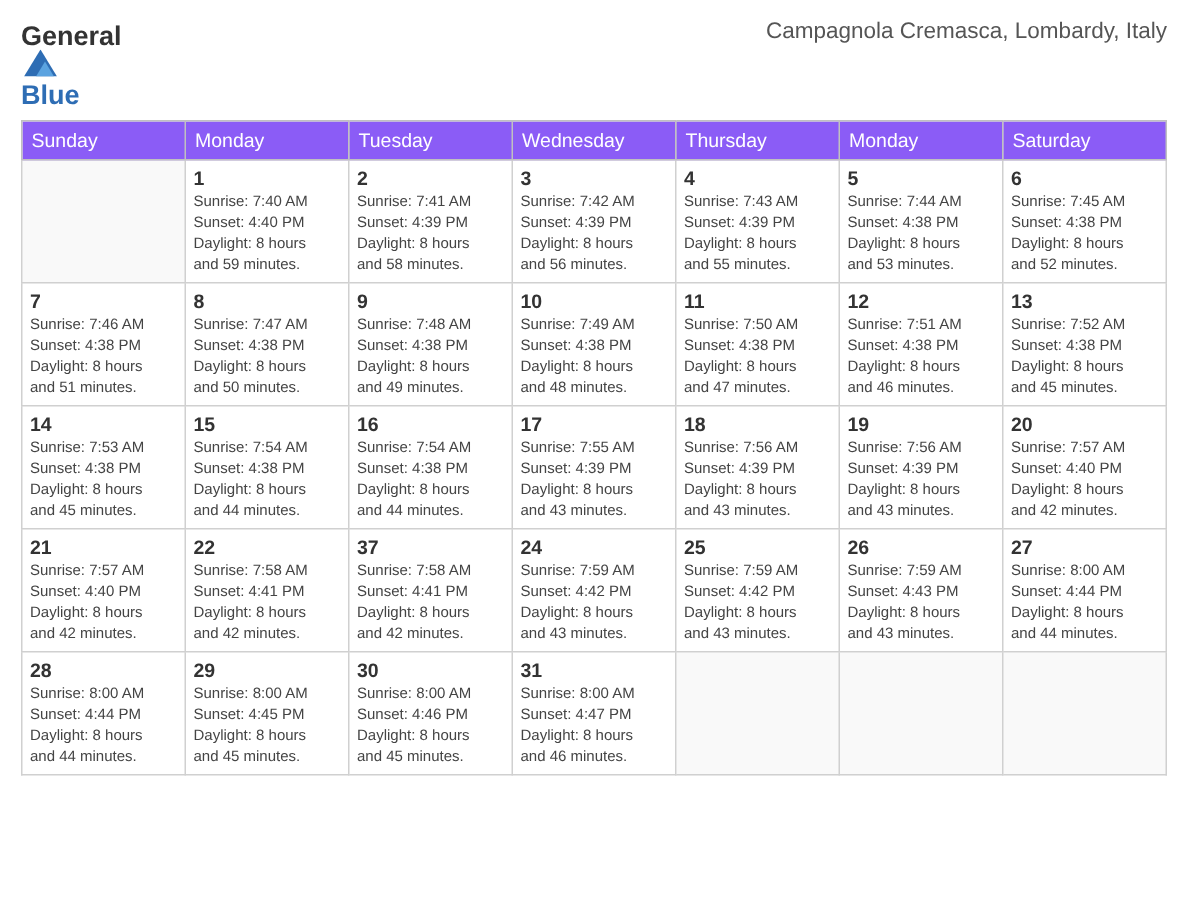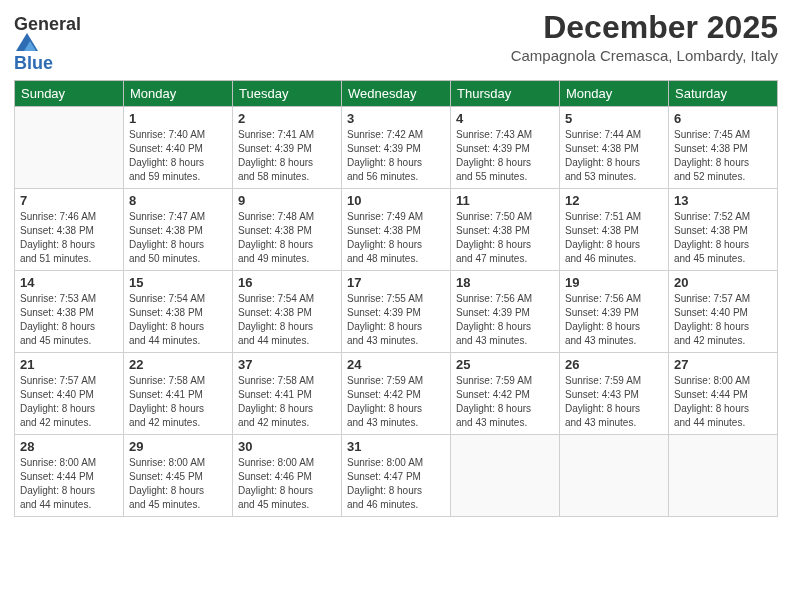--- a/index.html
+++ b/index.html
@@ -62,21 +62,21 @@
       color: #555;
       margin-top: 2px;
       margin-left: 13px;
     }
     .calendar {
       width: 100%;
       border-collapse: collapse;
       font-size: 10.5px;
     }
     .calendar th {
-      background: #15803d;
+      background: #8b5cf6;
       color: #fff;
       text-align: left;
       padding: 5px 6px;
       font-size: 13px;
       font-weight: normal;
       border: 1px solid #c0c0c0;
     }
     .calendar td {
       border: 1px solid #d0d0d0;
       vertical-align: top;
@@ -115,21 +115,20 @@
         <svg class="logo-icon" viewBox="0 0 22 18">
           <polygon points="0,18 11,0 22,18" fill="#2e6db4"></polygon>
           <polygon points="8,18 14,8 20,18" fill="#5ba3e0"></polygon>
         </svg>
       </div>
       <div>
         <span class="logo-blue">Blue</span>
       </div>
     </div>
     <div class="title-block">
-      <div class="month-title">December 2025</div>
       <div class="location-title">Campagnola Cremasca, Lombardy, Italy</div>
     </div>
   </div>
 
   <table class="calendar">
     <thead>
       <tr>
         <th>Sunday</th>
         <th>Monday</th>
         <th>Tuesday</th>

